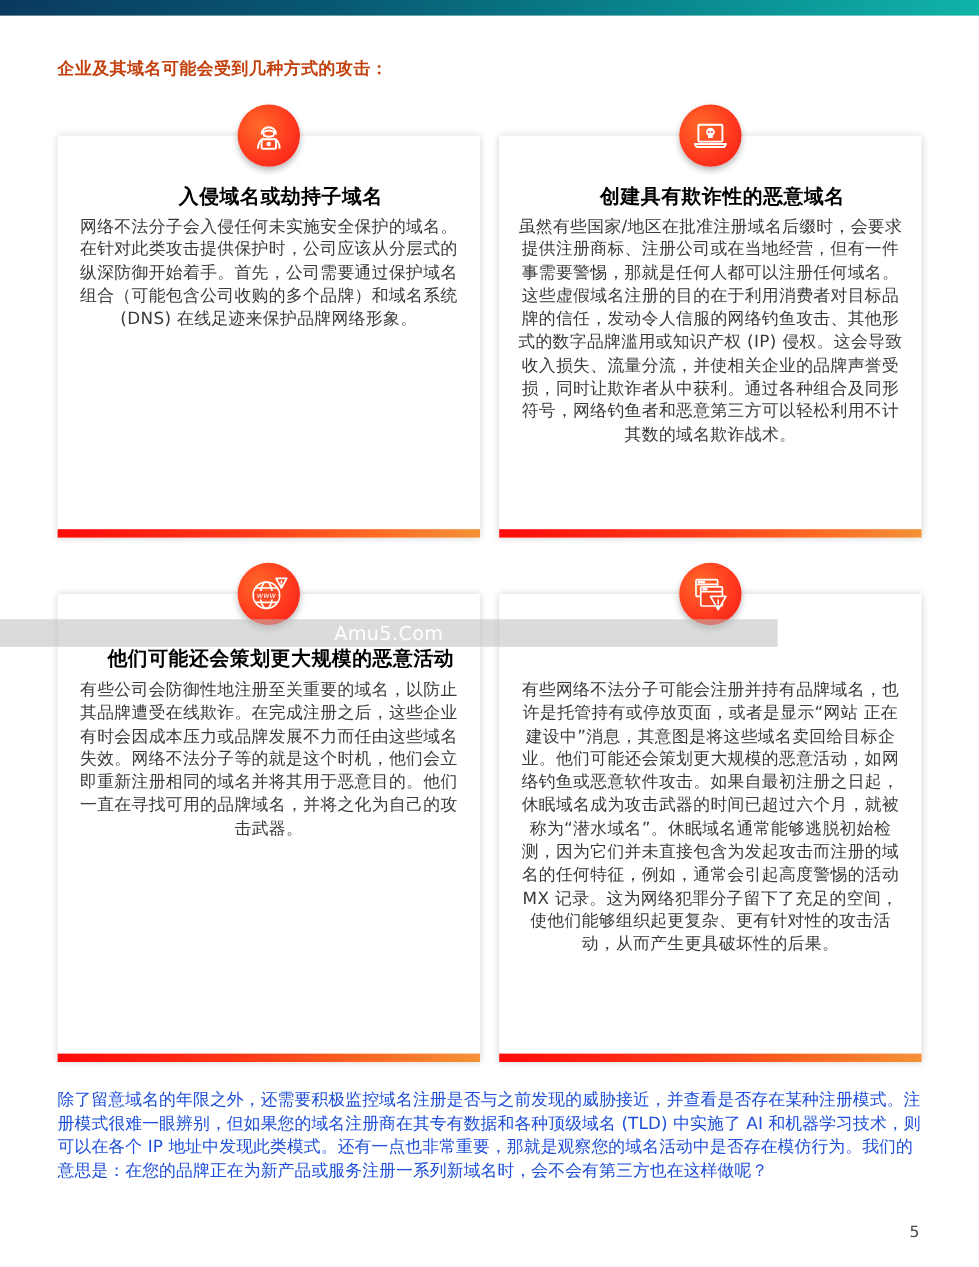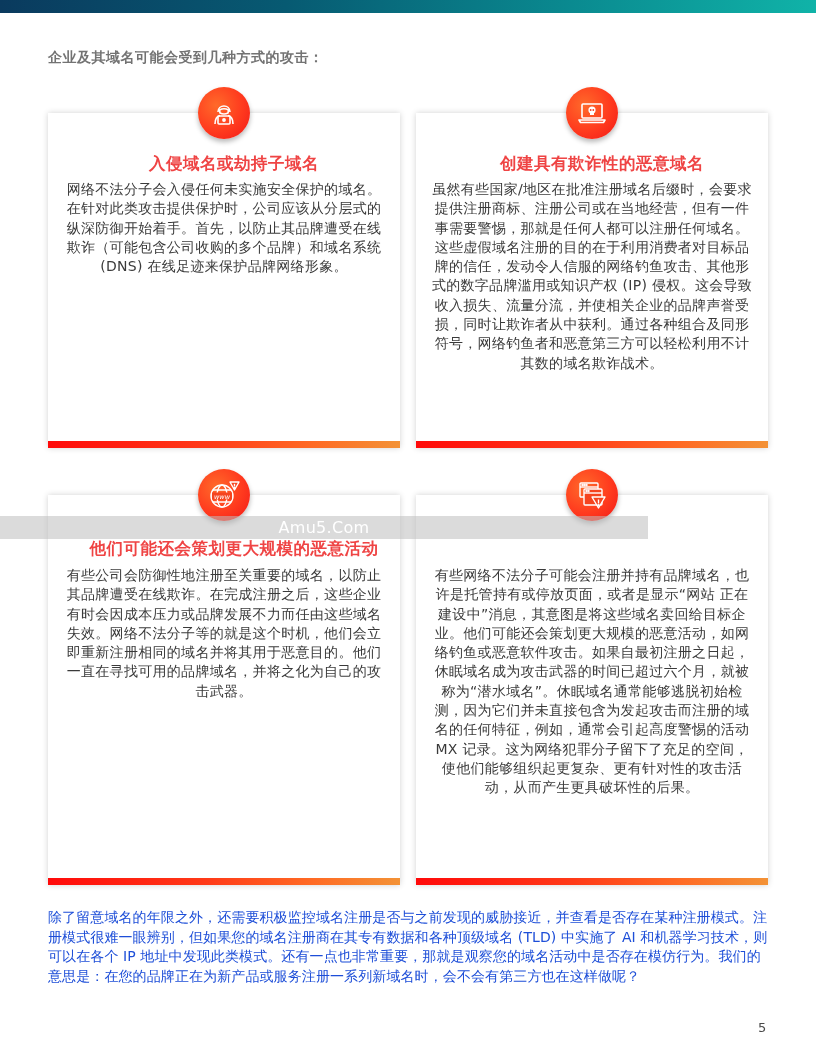--- a/index.html
+++ b/index.html
@@ -8,39 +8,39 @@
     background: #ffffff;
     font-family: "DejaVu Sans", "Liberation Sans", sans-serif;
     color: #333333;
   }
   .top-band {
     position: absolute; left: 0; top: 0; width: 816px; height: 13px;
     background: linear-gradient(90deg, #0a3a5e 0%, #075a72 35%, #0a8a90 70%, #10b3a8 100%);
   }
   .intro {
     position: absolute; left: 48px; top: 49px;
-    font-size: 14px; font-weight: bold; color: #737373; letter-spacing: 0.5px;
+    font-size: 14px; font-weight: bold; color: #c2410c; letter-spacing: 0.5px;
   }
   .card {
     position: absolute; width: 352px; background: #fff;
     box-shadow: 0 0 6px rgba(0,0,0,0.18);
   }
   .card .bar {
     position: absolute; left: 0; right: 0; bottom: 0; height: 7px;
     background: linear-gradient(90deg, #ff0a0a 0%, #ff3a18 45%, #ff6a24 75%, #f39236 100%);
   }
   .card .icon-circle {
     position: absolute; left: 150px; top: -26px; width: 52px; height: 52px; border-radius: 50%;
     background: radial-gradient(circle at 35% 35%, #ff6a2a 0%, #ff3a1e 55%, #f01818 100%);
     box-shadow: 0 3px 5px rgba(0,0,0,0.28);
     display: flex; align-items: center; justify-content: center; font-style: italic;
   }
   .card .title {
     position: absolute; left: 0; right: 0; text-align: center;
-    font-size: 16.5px; font-weight: bold; color: #ef4444; letter-spacing: 0.5px; padding-left: 20px;
+    font-size: 16.5px; font-weight: bold; color: #000000; letter-spacing: 0.5px; padding-left: 20px;
   }
   .card .body {
     position: absolute; left: 14px; right: 14px; text-align: center;
     font-size: 14px; line-height: 19.3px; color: #3a3a3a; letter-spacing: 0.3px;
   }
   #card1 { left: 48px; top: 113px; height: 335px; }
   #card2 { left: 416px; top: 113px; height: 335px; }
   #card3 { left: 48px; top: 495px; height: 390px; }
   #card4 { left: 416px; top: 495px; height: 390px; }
   #card1 .title, #card2 .title { top: 40px; }
@@ -74,21 +74,21 @@
   <div class="icon-circle">
     <svg width="30" height="30" viewBox="0 0 30 30" fill="none" stroke="#fff" stroke-width="1.6" stroke-linejoin="round">
       <path d="M9 14 C9 6, 21 6, 21 14"></path>
       <path d="M10.5 12 Q15 9.5 19.5 12 L19 15 Q15 17 11 15 Z"></path>
       <path d="M6 26 C6 20, 9 18, 11 17.5 M24 26 C24 20, 21 18, 19 17.5"></path>
       <rect x="9" y="18" width="12" height="8" rx="1"></rect>
       <circle cx="15" cy="22" r="1.1" fill="#fff"></circle>
     </svg>
   </div>
   <div class="title">入侵域名或劫持子域名</div>
-  <div class="body">网络不法分子会入侵任何未实施安全保护的域名。在针对此类攻击提供保护时，公司应该从分层式的纵深防御开始着手。首先，以防止其品牌遭受在线欺诈（可能包含公司收购的多个品牌）和域名系统 (DNS) 在线足迹来保护品牌网络形象。</div>
+  <div class="body">网络不法分子会入侵任何未实施安全保护的域名。在针对此类攻击提供保护时，公司应该从分层式的纵深防御开始着手。首先，公司需要通过保护域名组合（可能包含公司收购的多个品牌）和域名系统 (DNS) 在线足迹来保护品牌网络形象。</div>
   <div class="bar"></div>
 </div>
 
 <div class="card" id="card2">
   <div class="icon-circle">
     <svg width="32" height="30" viewBox="0 0 32 30" fill="none" stroke="#fff" stroke-width="1.6" stroke-linejoin="round">
       <rect x="6" y="6" width="20" height="14" rx="1"></rect>
       <path d="M3 22 H29 L27.5 24.5 H4.5 Z"></path>
       <circle cx="16" cy="12" r="3.6" fill="#fff" stroke="none"></circle>
       <rect x="14" y="14.5" width="4" height="2.5" fill="#fff" stroke="none"></rect>

